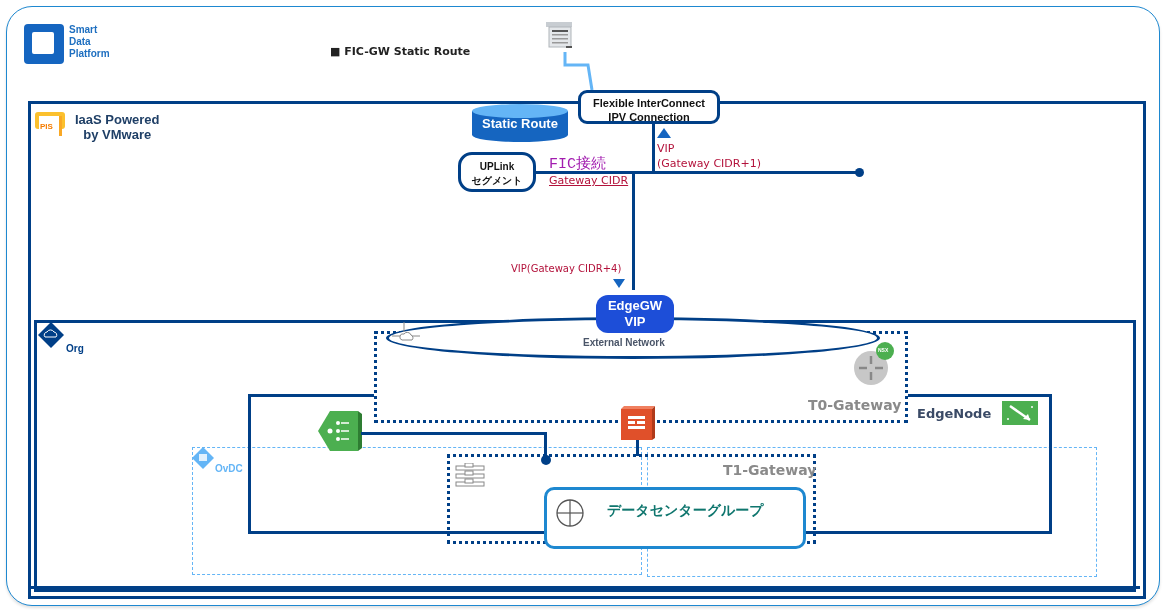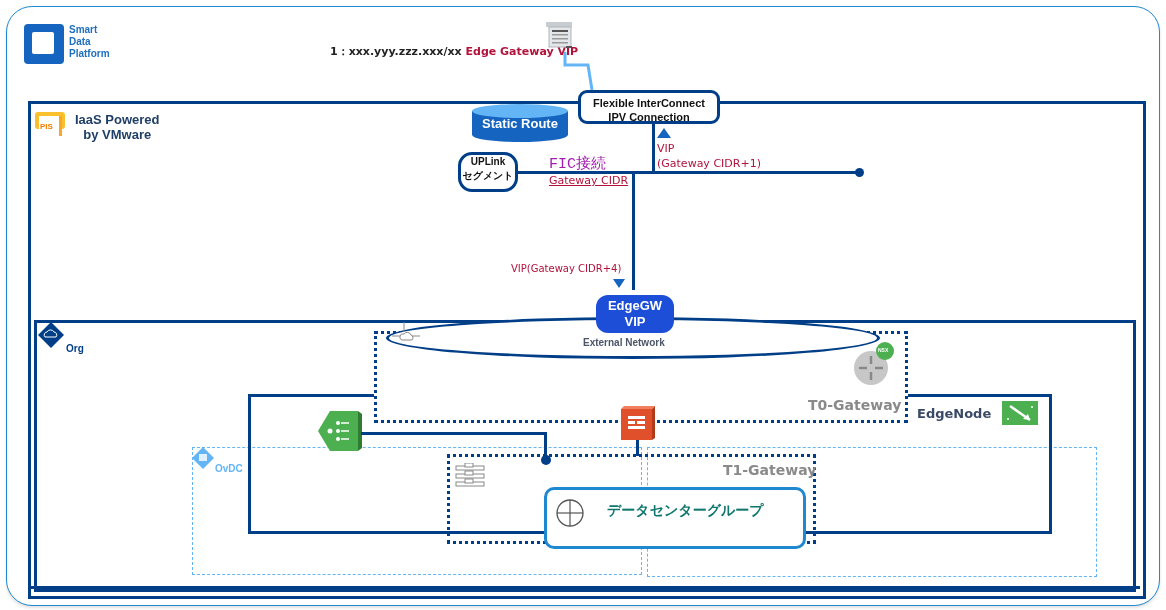--- a/index.html
+++ b/index.html
@@ -26,21 +26,21 @@
 <div class="frame"></div>
 
 <div class="logo-box"></div>
 <div class="logo-text">
   <div>Smart</div>
   <div>Data</div>
   <div>Platform</div>
 </div>
 
 <div class="abs" style="left:330px;top:44px;font-size:11px;font-weight:bold;color:#222;font-family:'DejaVu Sans',sans-serif;line-height:16px;">
-  <div><span>1：xxx.yyy.zzz.xxx/xx </span><span class="red">Edge Gateway VIP</span></div>
+  <div>■ FIC-GW Static Route</div>
 </div>
 
 <div class="abs" style="left:544px;top:20px;width:30px;height:32px;">
   <svg width="30" height="32" viewBox="0 0 30 32">
     <rect x="2" y="2" width="26" height="5" fill="#c8cdd2"></rect>
     <rect x="5" y="7" width="22" height="20" fill="#e4e7ea" stroke="#b0b5ba"></rect>
     <rect x="8" y="10" width="16" height="2" fill="#555"></rect>
     <rect x="8" y="14" width="16" height="1.5" fill="#999"></rect>
     <rect x="8" y="18" width="16" height="1.5" fill="#999"></rect>
     <rect x="8" y="22" width="16" height="1.5" fill="#999"></rect>
@@ -80,21 +80,21 @@
 <div class="abs red" style="left:657px;top:141px;font-size:11px;line-height:15px;font-family:'DejaVu Sans',sans-serif;">
   <div>VIP</div>
   <div>(Gateway CIDR+1)</div>
 </div>
 
 <div class="line-v" style="left:652px;top:124px;height:50px;"></div>
 <div class="line-h" style="left:518px;top:171px;width:342px;"></div>
 <div class="abs" style="left:855px;top:168px;width:9px;height:9px;border-radius:50%;background:#003f87;"></div>
 <div class="line-v" style="left:632px;top:172px;height:118px;"></div>
 
-<div class="rbox" style="left:458px;top:152px;width:60px;height:40px;border-radius:14px;box-sizing:border-box;font-size:10px;line-height:14px;">
+<div class="rbox" style="left:458px;top:152px;width:78px;height:40px;border-radius:14px;padding-top:5px;box-sizing:border-box;font-size:10px;line-height:14px;">
   <div>UPLink</div>
   <div>セグメント</div>
 </div>
 <div class="abs" style="left:549px;top:154px;font-size:15px;color:#a21caf;font-family:Liberation Mono, monospace;">FIC接続</div>
 <div class="abs red" style="left:549px;top:174px;font-size:11px;font-family:'DejaVu Sans',sans-serif;text-decoration:underline;">Gateway CIDR</div>
 
 <div class="abs red" style="left:511px;top:263px;font-size:10px;font-family:'DejaVu Sans',sans-serif;">VIP(Gateway CIDR+4)</div>
 <svg class="abs" style="left:613px;top:279px;" width="12" height="9">
     <polygon points="0,0 12,0 6,9" fill="#1565c0"></polygon>
   </svg>

